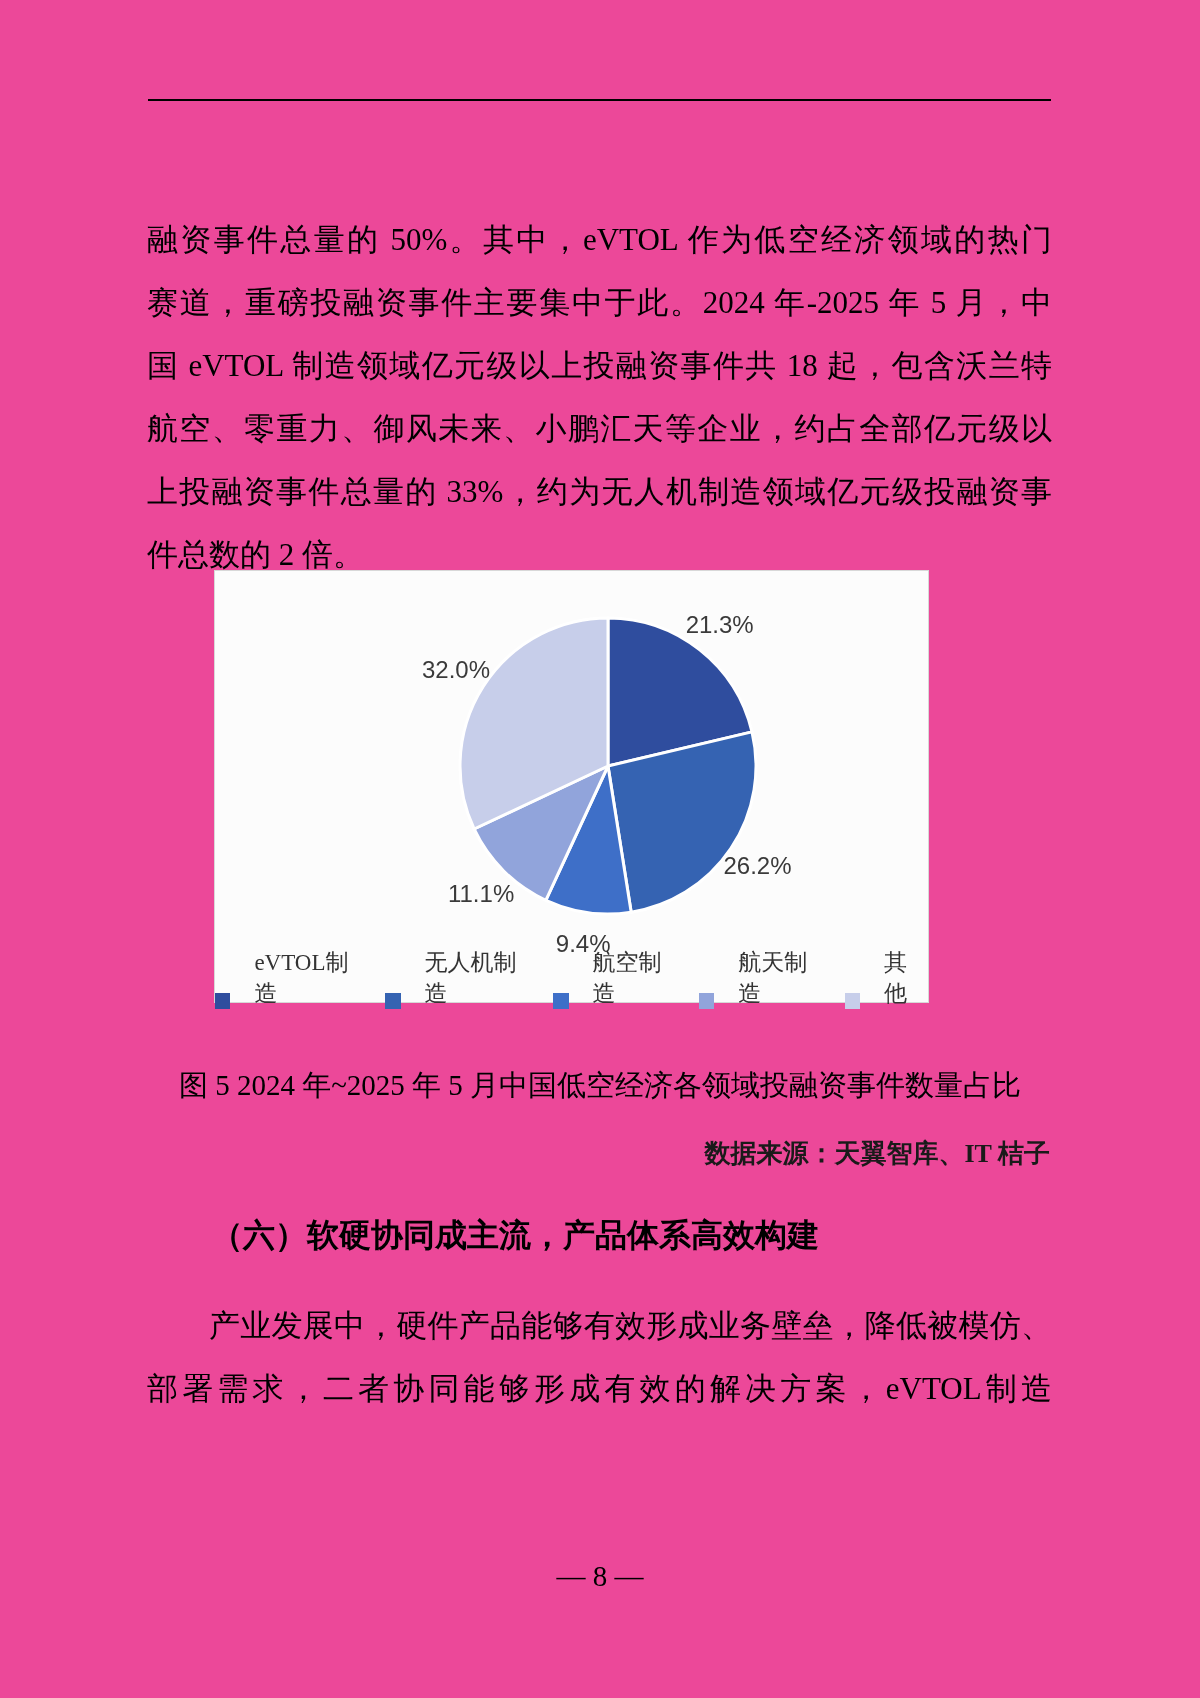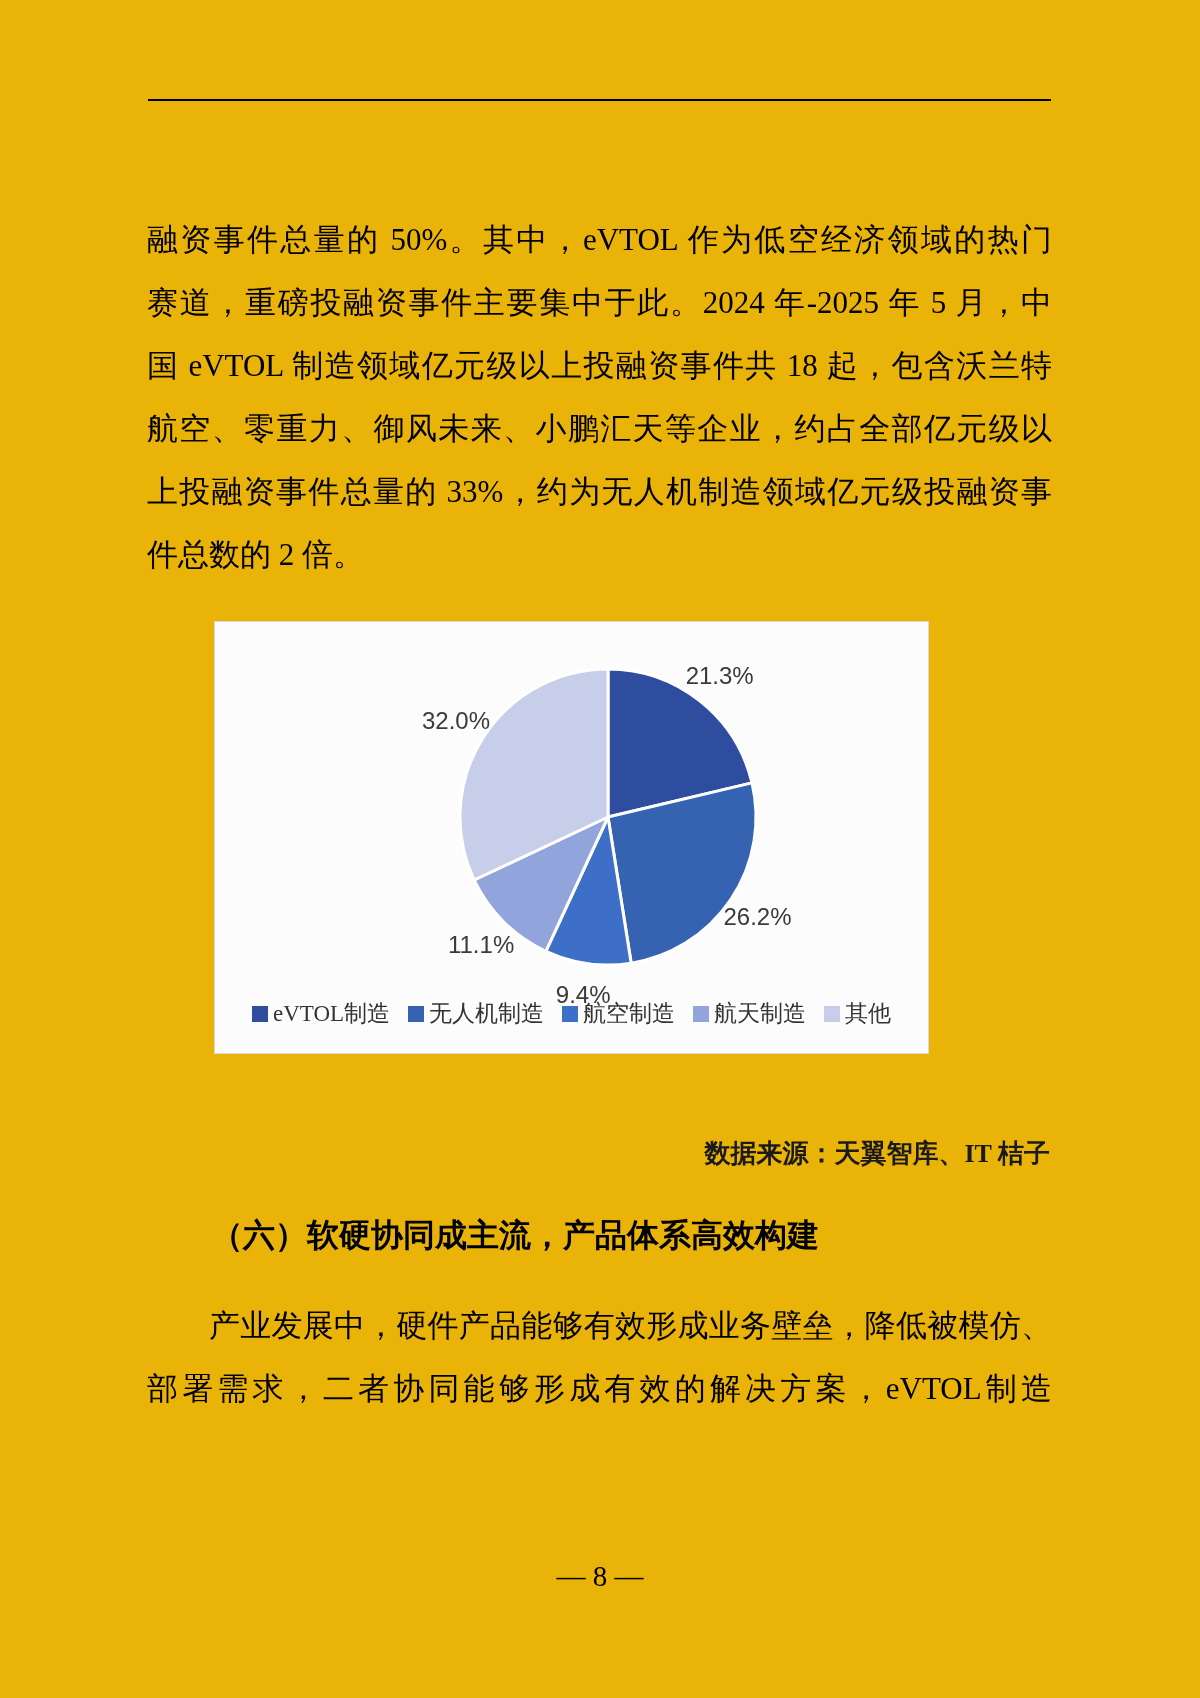--- a/index.html
+++ b/index.html
@@ -1,32 +1,32 @@
 <!DOCTYPE html>
 <html><head>
 <meta charset="utf-8">
 <style>
   html,body{margin:0;padding:0;background:#ffffff;}
-  .page{position:relative;width:1200px;height:1698px;background:#eab308;overflow:hidden;
+  .page{position:relative;width:1200px;height:1698px;background:#ec4899;overflow:hidden;
         font-family:"Liberation Serif","DejaVu Serif",serif;color:#000;}
   .header-rule{position:absolute;left:148px;top:99px;width:903px;height:2px;background:#000;}
   .para{position:absolute;left:147px;width:905px;font-size:31px;line-height:63px;}
   .para .line{text-align:justify;text-align-last:justify;white-space:nowrap;}
   .para .line.short{text-align-last:left;}
   .para .line.indent{padding-left:62px;}
   #para1{top:208px;}
   #para2{top:1294px;}
-  .chart-box{position:absolute;left:214px;top:621px;width:715px;height:433px;
+  .chart-box{position:absolute;left:214px;top:570px;width:715px;height:433px;
              background:#fcfcfc;border:1.5px solid #d8d8d8;box-sizing:border-box;}
   .chart-box svg{position:absolute;left:0;top:0;}
   .pie-label{font-family:"Liberation Sans","DejaVu Sans",sans-serif;font-size:24px;fill:#3a3a3a;}
   .legend{position:absolute;left:0;top:376px;width:100%;display:flex;justify-content:center;
           align-items:center;gap:18px;font-size:23px;color:#333;
           font-family:"Liberation Serif","DejaVu Serif",serif;}
-  .legend-item{display:flex;align-items:center;gap:5px;}
+  .legend-item{display:flex;align-items:flex-end;gap:24px;}
   .legend-swatch{width:16px;height:16px;display:inline-block;}
   .caption{position:absolute;left:0;top:1066px;width:1200px;text-align:center;
            font-size:29px;color:#000;}
   .source{position:absolute;left:0;top:1136px;width:1050px;text-align:right;
           font-size:26px;font-weight:bold;color:#1a1a1a;}
   .section-heading{position:absolute;left:147px;top:1214px;width:905px;padding-left:64px;
                    box-sizing:border-box;font-family:Liberation Serif, serif;
                    font-weight:700;font-size:32px;color:#000;}
   .page-number{position:absolute;left:0;top:1560px;width:1200px;text-align:center;
                font-size:29px;color:#000;}
@@ -77,20 +77,21 @@
           <span class="legend-swatch" style="background: rgb(145, 164, 219);"></span>
           <span>航天制造</span>
         </span>
         <span class="legend-item">
           <span class="legend-swatch" style="background: rgb(199, 206, 234);"></span>
           <span>其他</span>
         </span>
       </div>
   </div>
 
+  <div class="caption">图  5 2024 年~2025 年 5 月中国低空经济各领域投融资事件数量占比</div>
 
   <div class="source">数据来源：天翼智库、IT 桔子</div>
 
   <div class="section-heading">（六）软硬协同成主流，产品体系高效构建</div>
 
   <div class="para" id="para2">
     <div class="line indent">产业发展中，硬件产品能够有效形成业务壁垒，降低被模仿、</div>
     <div class="line">部署需求，二者协同能够形成有效的解决方案，eVTOL制造</div>
   </div>
 

